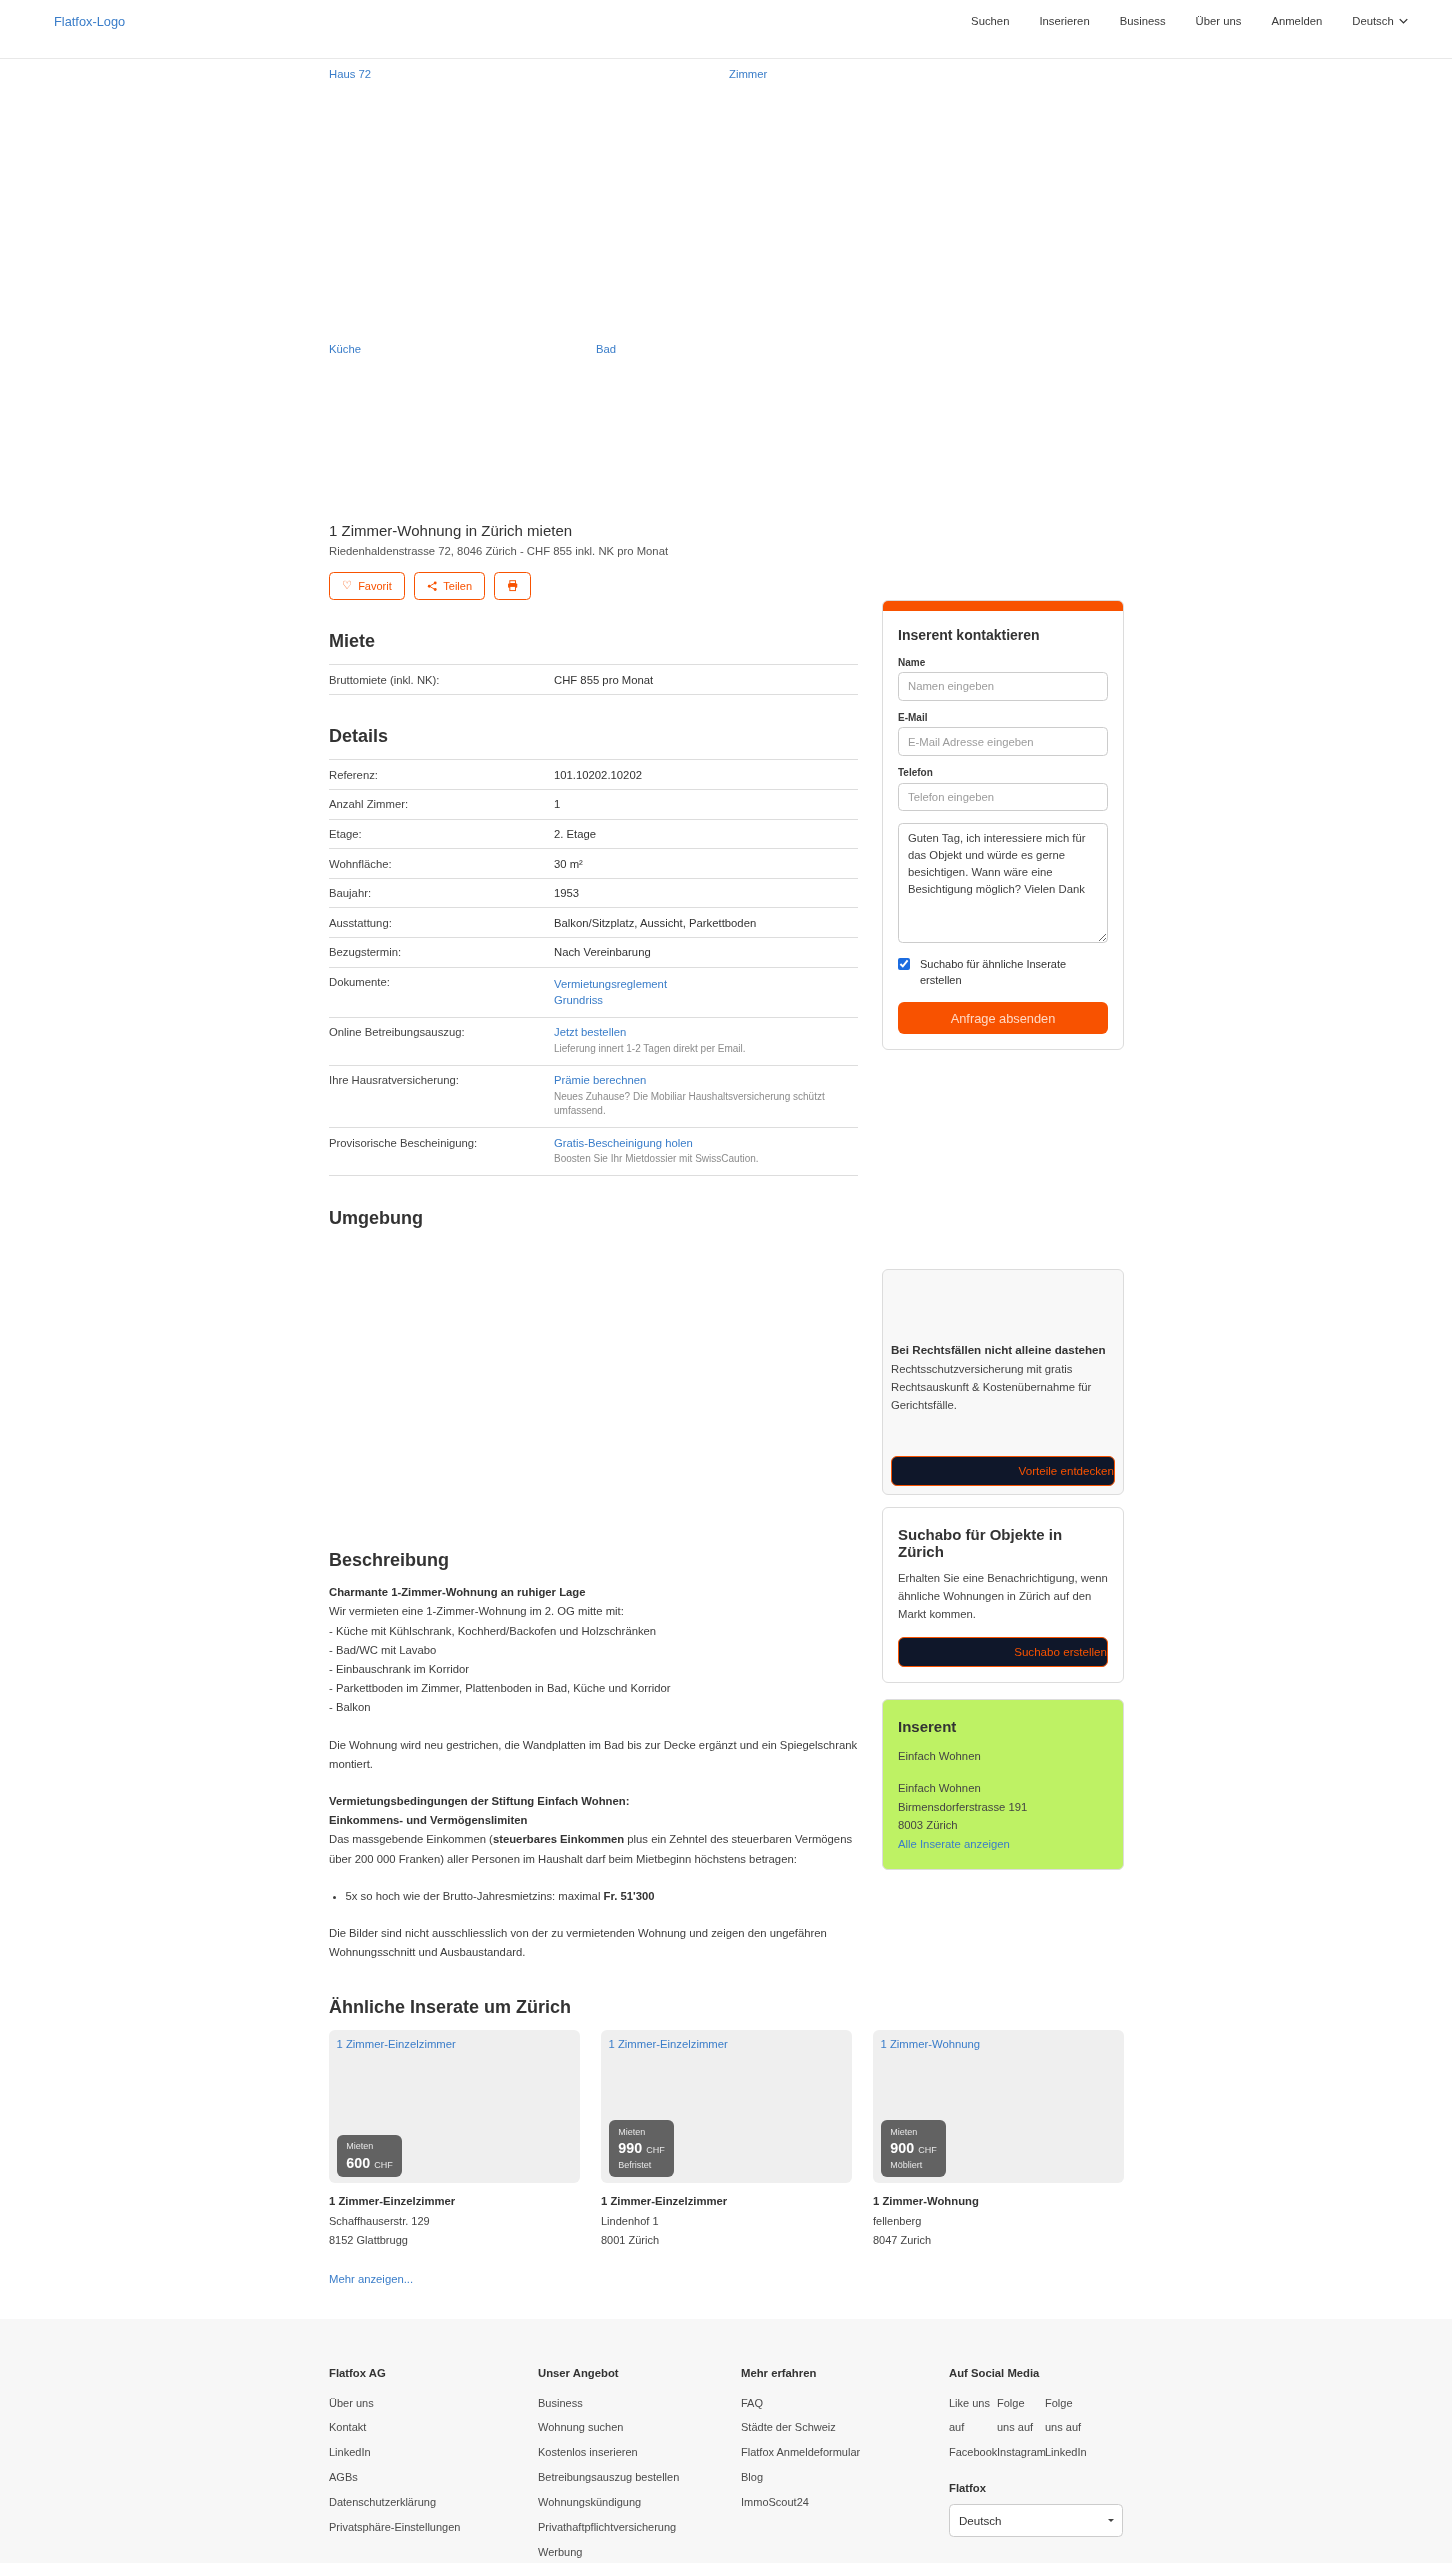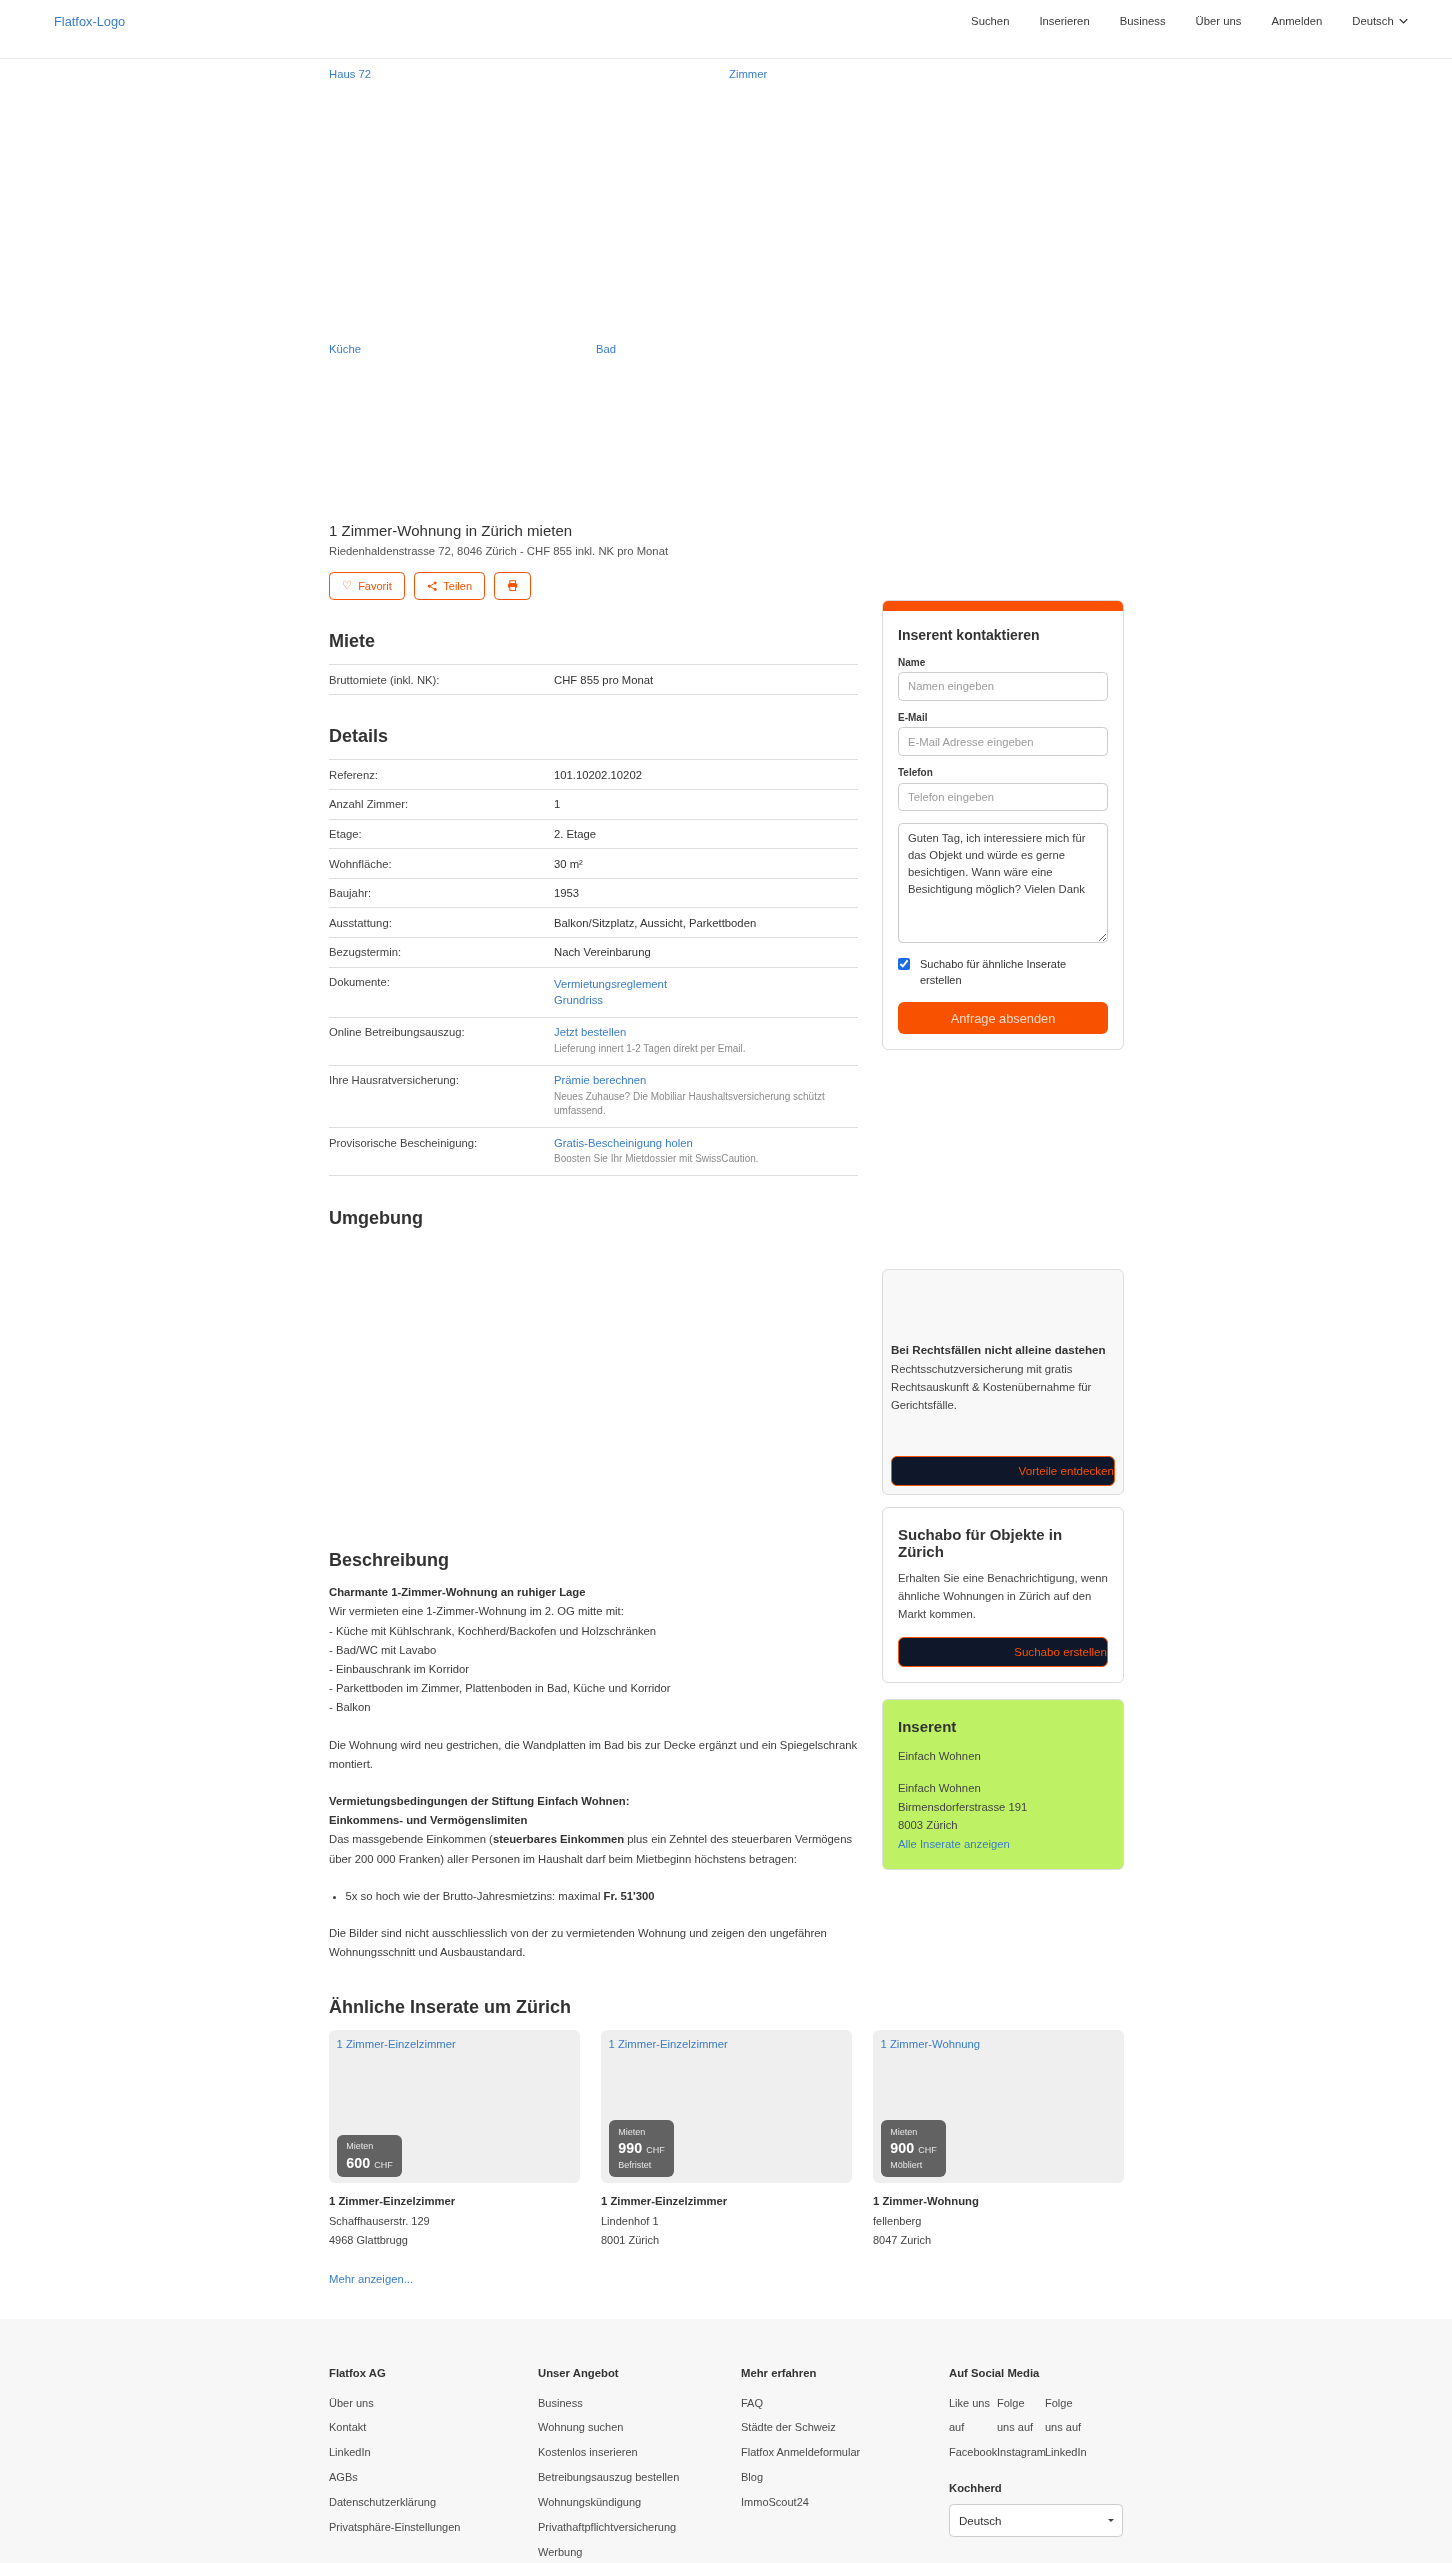--- a/index.html
+++ b/index.html
@@ -352,21 +352,21 @@
       <div class="sim-card">
         <div class="sim-img">
           <span class="alt-text">1 Zimmer-Einzelzimmer</span>
           <div class="badge">
             <div class="b-action">Mieten</div>
             <div class="b-price"><span>600</span> <span class="b-cur">CHF</span></div>
           </div>
         </div>
         <div class="sim-title">1 Zimmer-Einzelzimmer</div>
         <div class="sim-line">Schaffhauserstr. 129</div>
-        <div class="sim-line">4968 Glattbrugg</div>
+        <div class="sim-line">8152 Glattbrugg</div>
       </div>
 
       <div class="sim-card">
         <div class="sim-img">
           <span class="alt-text">1 Zimmer-Einzelzimmer</span>
           <div class="badge">
             <div class="b-action">Mieten</div>
             <div class="b-price"><span>990</span> <span class="b-cur">CHF</span></div>
             <div class="b-tag">Befristet</div>
           </div>
@@ -423,21 +423,21 @@
       <a class="f-link" href="#">Blog</a>
       <a class="f-link" href="#">ImmoScout24</a>
     </div>
     <div class="f-col4">
       <div class="f-title">Auf Social Media</div>
       <div class="social-row">
         <a class="social-item" href="#">Like uns auf Facebook</a>
         <a class="social-item" href="#">Folge uns auf Instagram</a>
         <a class="social-item" href="#">Folge uns auf LinkedIn</a>
       </div>
-      <div class="lang-label">Kochherd</div>
+      <div class="lang-label">Flatfox</div>
       <div class="lang-wrap">
         <select class="lang-select">
           <option>Deutsch</option>
         </select>
         <span class="caret"></span>
       </div>
     </div>
   </div>
 
 </footer>

